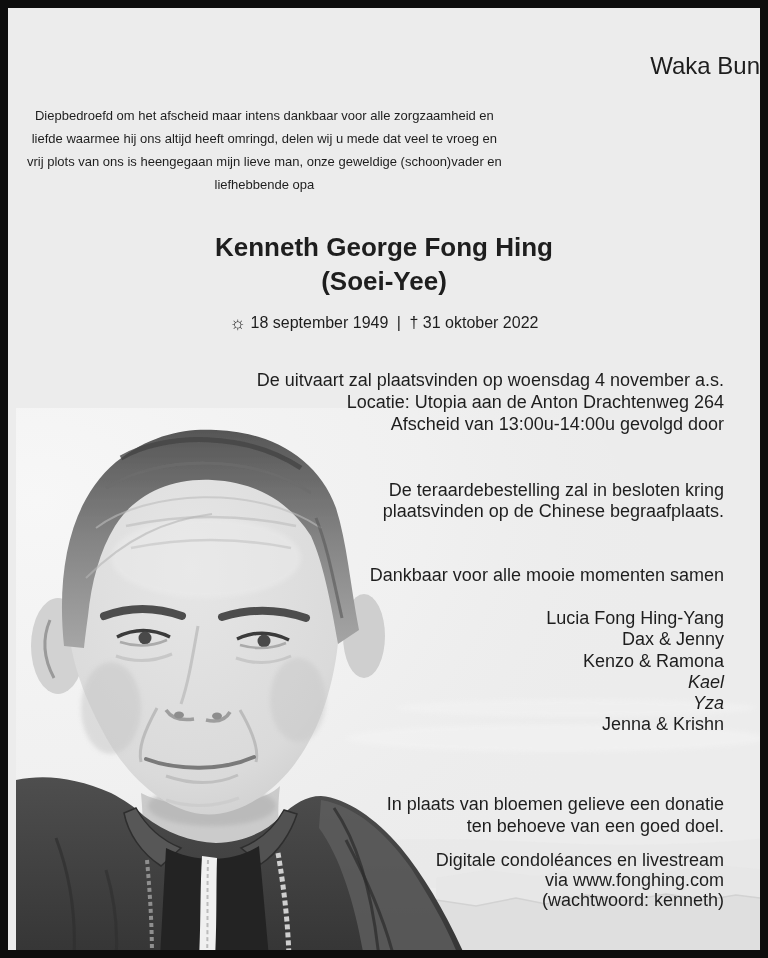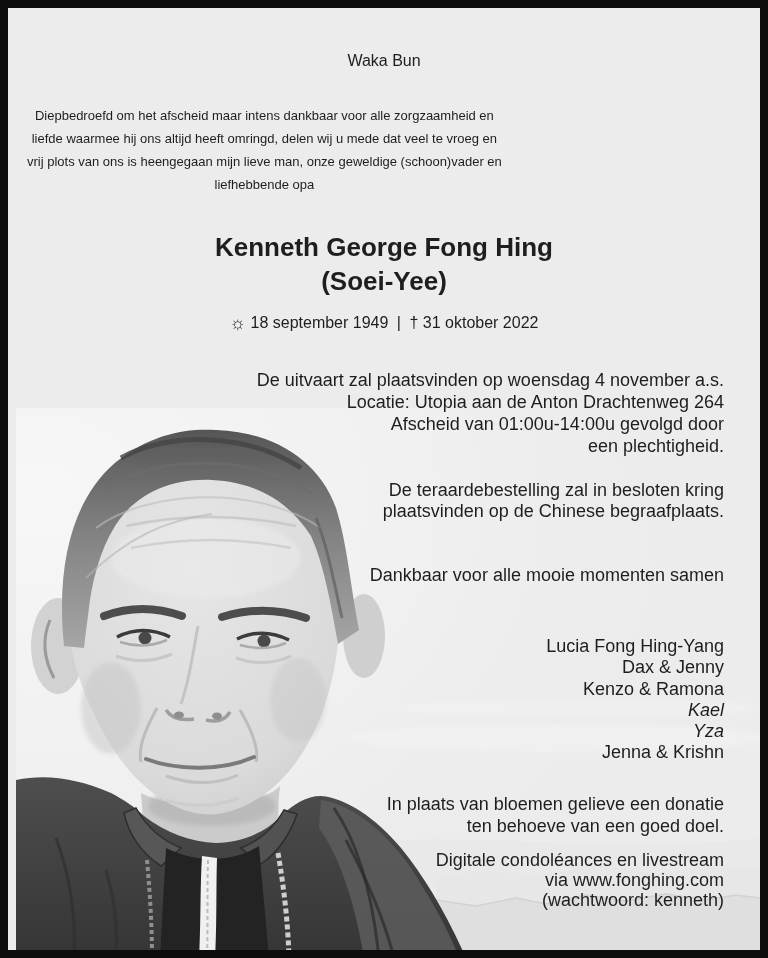--- a/index.html
+++ b/index.html
@@ -10,30 +10,30 @@
     background:#ececec;
     border:8px solid #0d0d0d;
     overflow:hidden;
     font-family:"Liberation Sans","DejaVu Sans",sans-serif;
     color:#1e1e1e;
   }
   .abs{position:absolute;}
   .txt{z-index:2;}
   .center{left:0;right:0;text-align:center;}
   .rb{right:36px;text-align:right;font-size:18px;line-height:22px;z-index:2;}
-  .page-title{top:44px;font-size:16px;}
+  .page-title{top:44px;font-size:24px;text-align:right;}
   .intro{top:96px;left:19px;font-size:13px;line-height:23px;text-align:center;}
   .name{top:222px;font-size:26px;font-weight:bold;line-height:34px;}
   .dates{top:304px;font-size:16px;}
   .dates .sun{font-size:18px;position:relative;top:1px;}
   .dates .sep{padding:0 4px;}
   .b-funeral{top:361px;}
   .b-burial{top:472px;line-height:21px;}
   .b-thanks{top:556px;}
-  .b-family{top:628px;line-height:21.3px;}
+  .b-family{top:600px;line-height:21.3px;}
   .b-donation{top:785px;}
   .b-condolence{top:842px;line-height:20px;}
   .photo{left:8px;top:400px;width:752px;height:550px;z-index:1;}
 </style>
 </head>
 <body>
 
 <div class="page">
 
   <svg class="abs photo" viewBox="0 0 752 550" xmlns="http://www.w3.org/2000/svg" aria-hidden="true">
@@ -166,22 +166,21 @@
     <span class="sun">☼</span>
     <span>18 september 1949</span>
     <span class="sep">|</span>
     <span>†</span>
     <span>31 oktober 2022</span>
   </div>
 
   <div class="abs rb b-funeral">
       <div>De uitvaart zal plaatsvinden op woensdag 4 november a.s.</div>
       <div>Locatie: Utopia aan de Anton Drachtenweg 264</div>
-      <div>Afscheid van 01:00u-14:00u gevolgd door</div>
-      <div>een plechtigheid.</div>
+      <div>Afscheid van 13:00u-14:00u gevolgd door</div>
     </div>
 
   <div class="abs rb b-burial">
       <div>De teraardebestelling zal in besloten kring</div>
       <div>plaatsvinden op de Chinese begraafplaats.</div>
     </div>
 
   <div class="abs rb b-thanks">Dankbaar voor alle mooie momenten samen</div>
 
   <div class="abs rb b-family">

